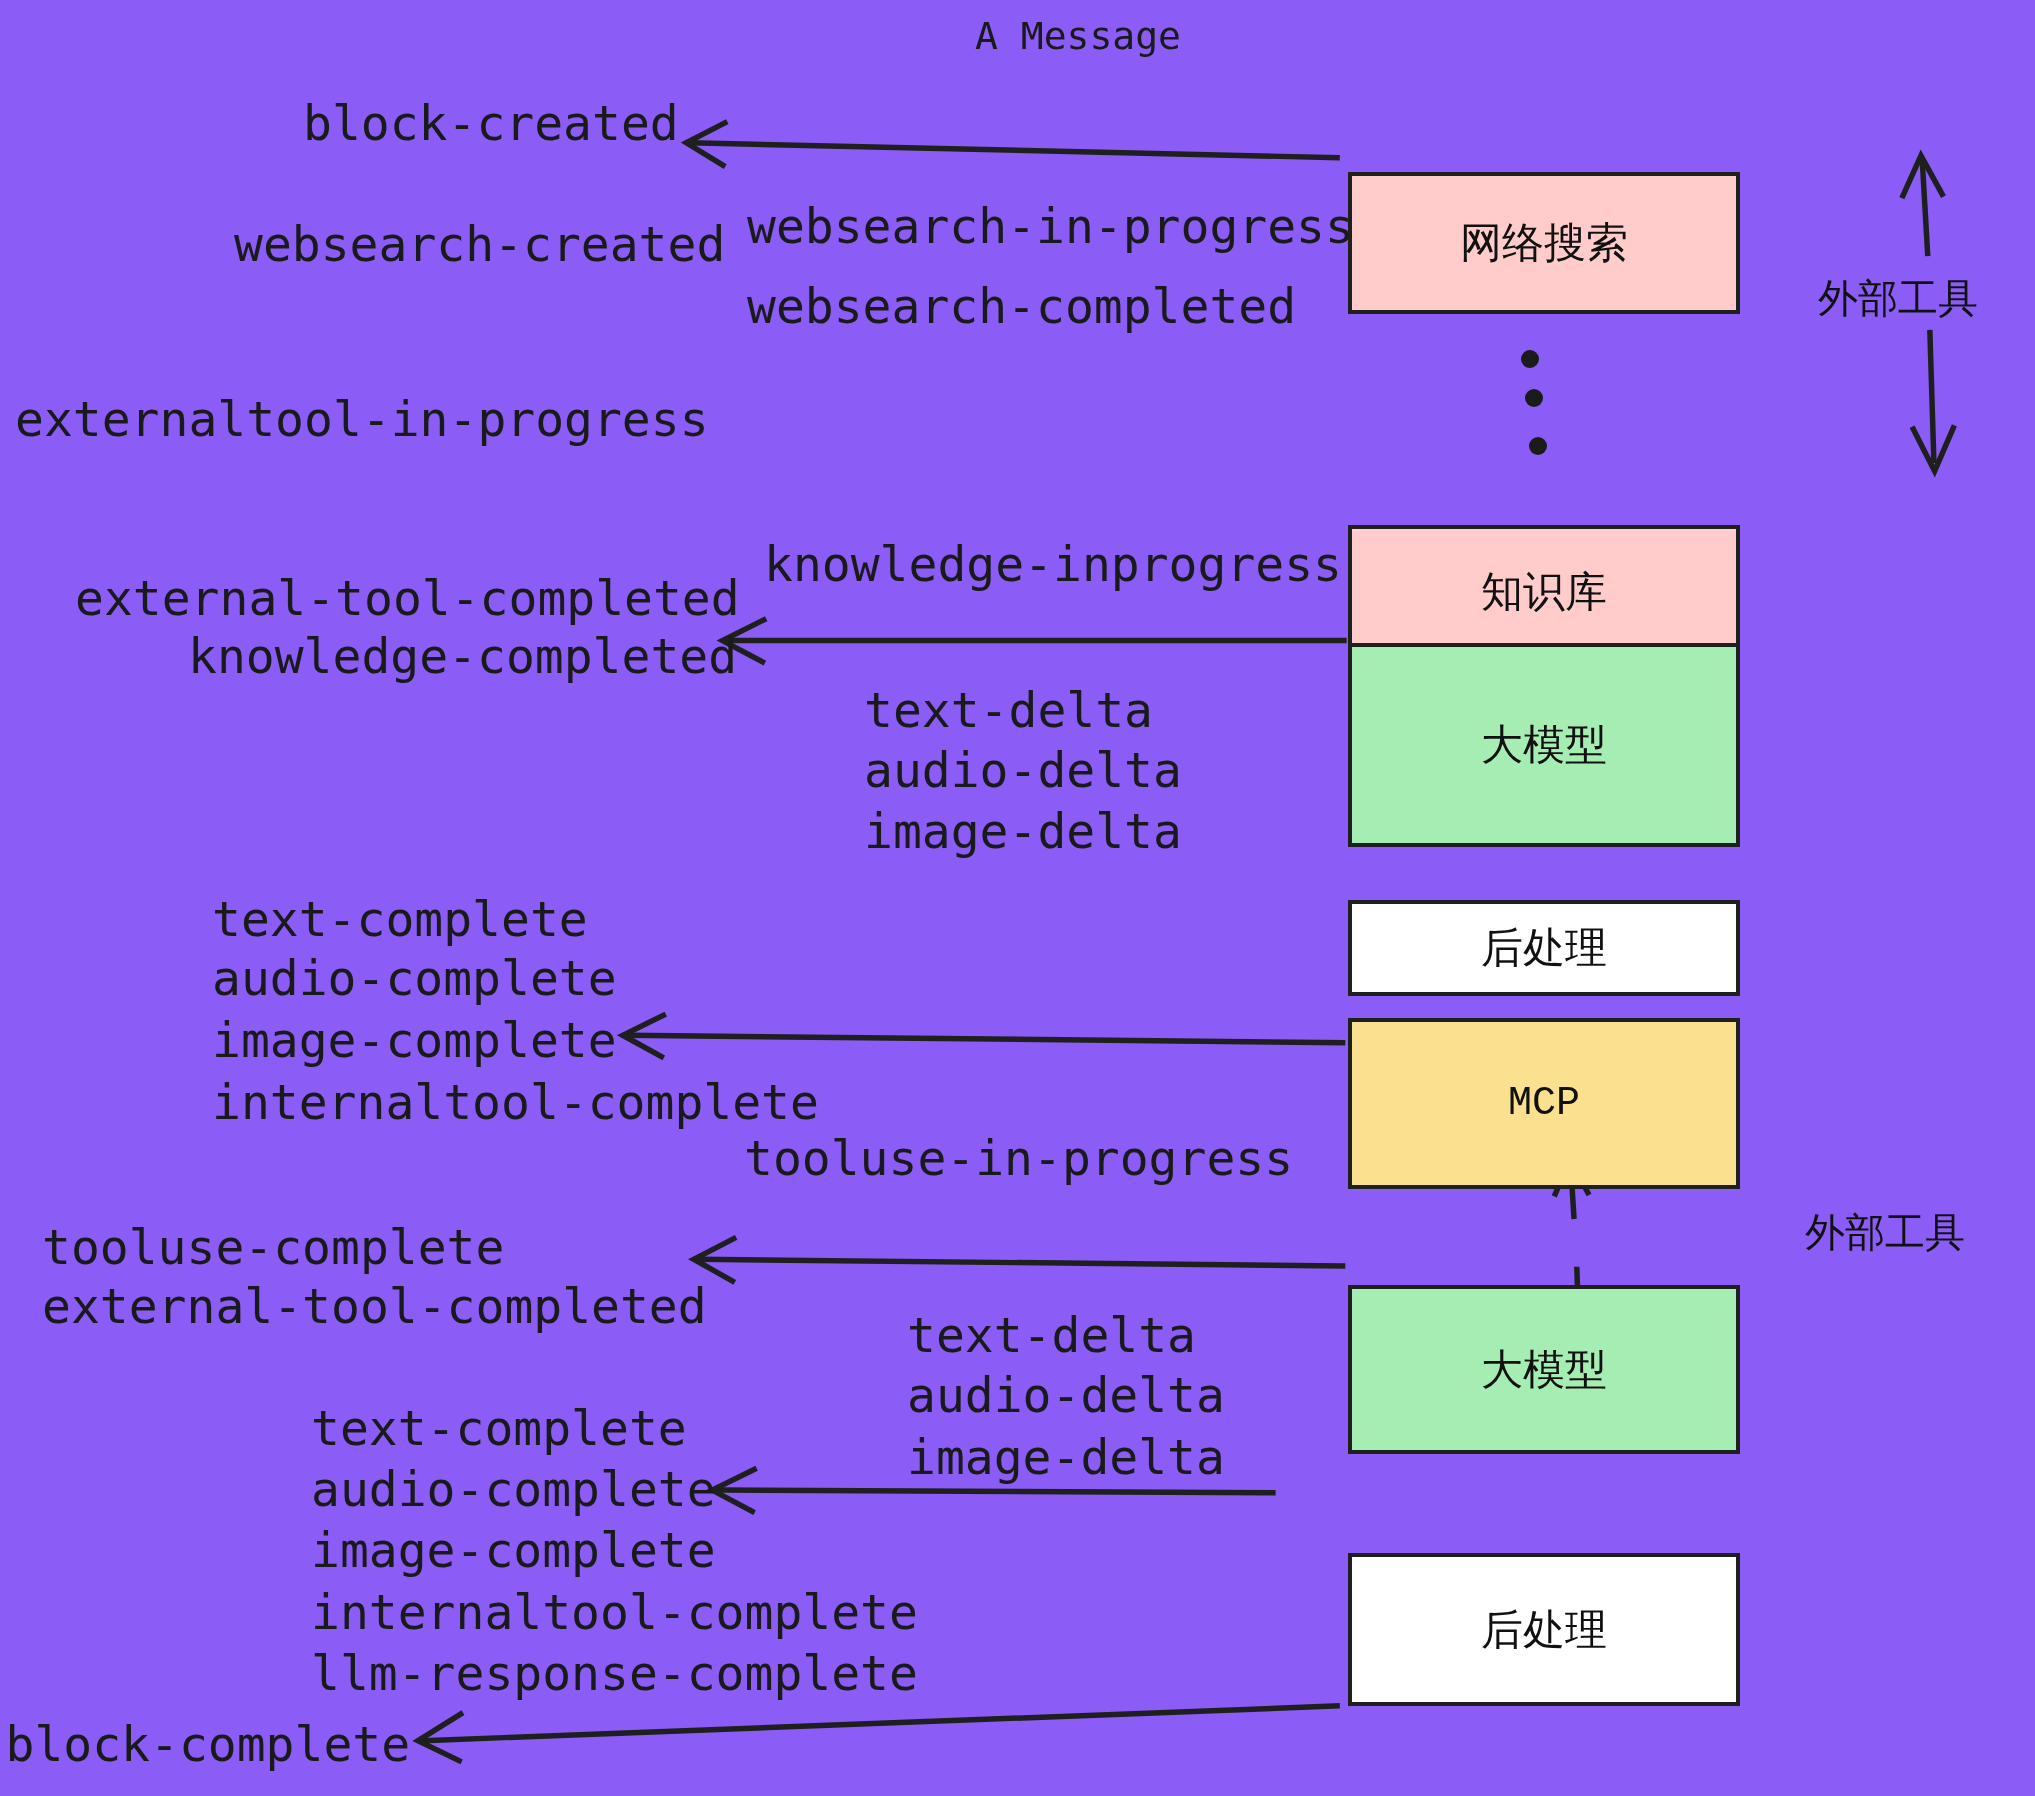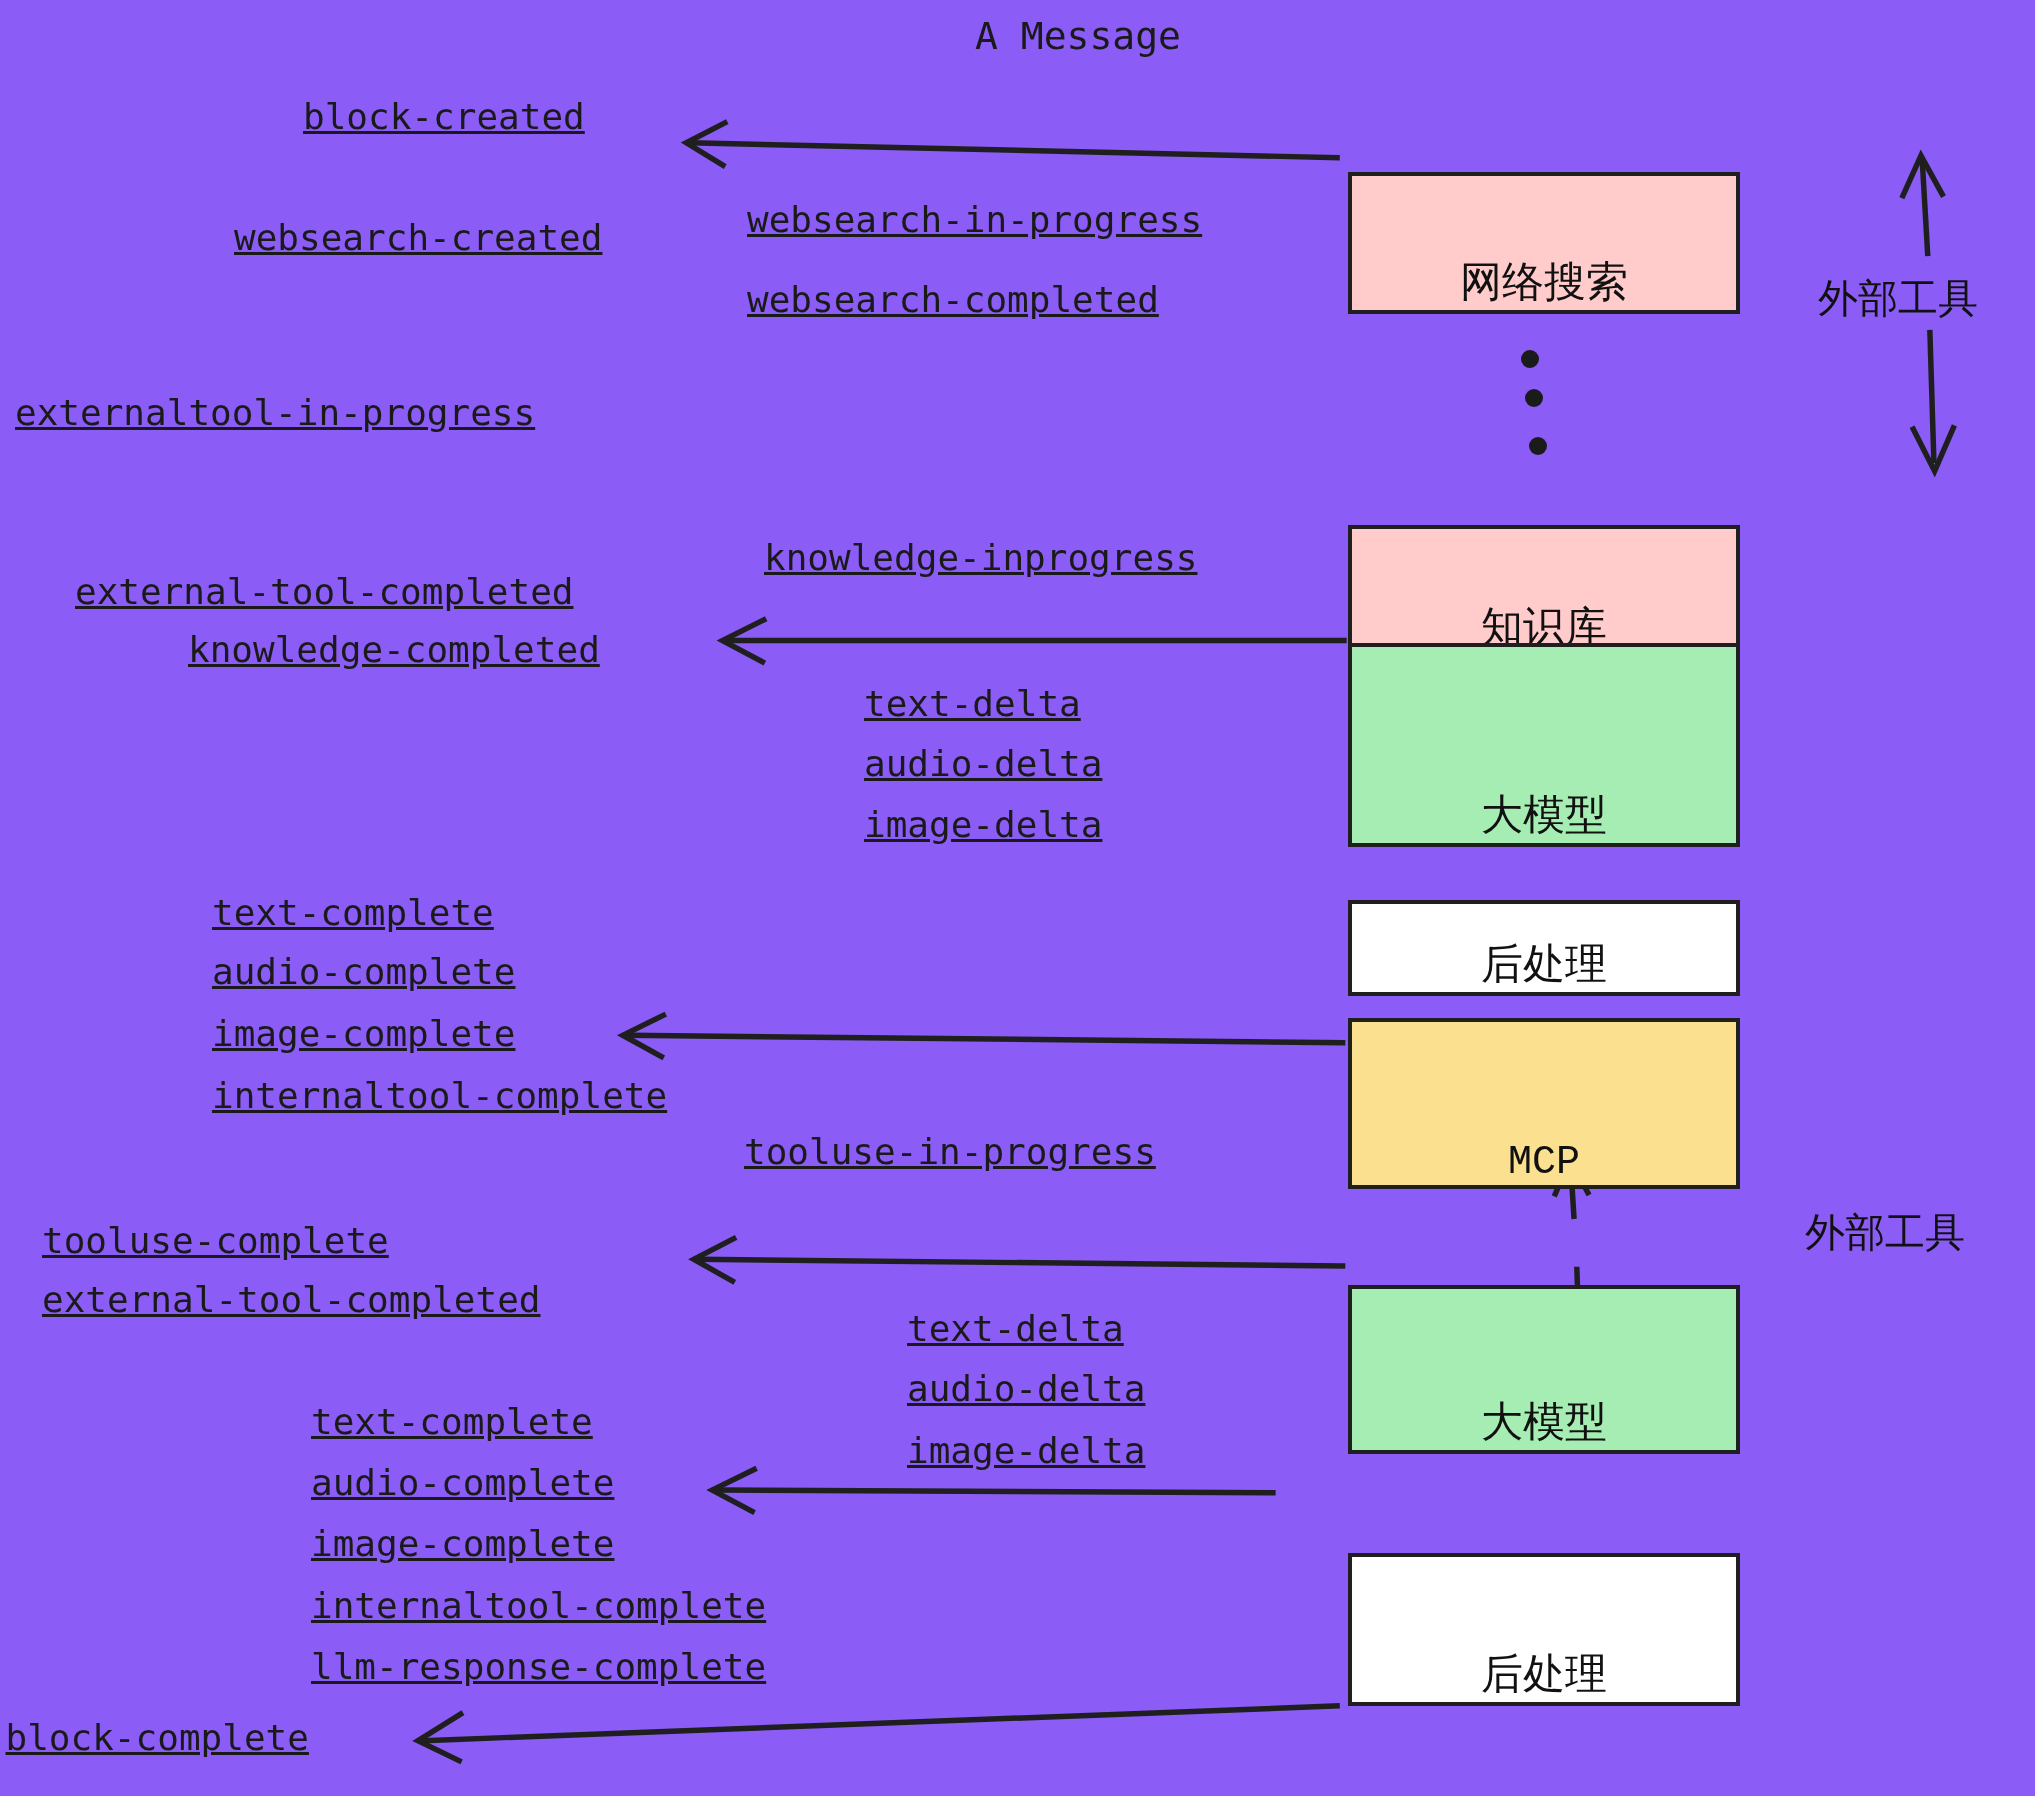--- a/index.html
+++ b/index.html
@@ -20,40 +20,39 @@
   }
   #svg-layer {
     position: absolute;
     left: 0; top: 0;
     width: 2035px;
     height: 1796px;
   }
   .label {
     position: absolute;
     font-family: "DejaVu Sans Mono", "Liberation Mono", monospace;
-    font-size: 36px;
+    font-size: 48px;
     line-height: 1;
     color: #1a1a1a;
     white-space: pre;
     letter-spacing: 0px;
-    text-decoration: underline;
   }
   .title {
     position: absolute;
     font-family: "DejaVu Sans Mono", "Liberation Mono", monospace;
     font-size: 38px;
     color: #1a1a1a;
     white-space: pre;
   }
   .box {
     position: absolute;
     box-sizing: border-box;
     border: 4.8px solid #1f1f1f;
     display: flex;
-    align-items: flex-end;
+    align-items: center;
     justify-content: center;
     font-family: "DejaVu Sans", "Liberation Sans", sans-serif;
     font-size: 42px;
     color: #111111;
   }
   .box.mono-label {
     font-family: Liberation Mono, monospace;
     font-size: 40px;
   }
   .side-label {

